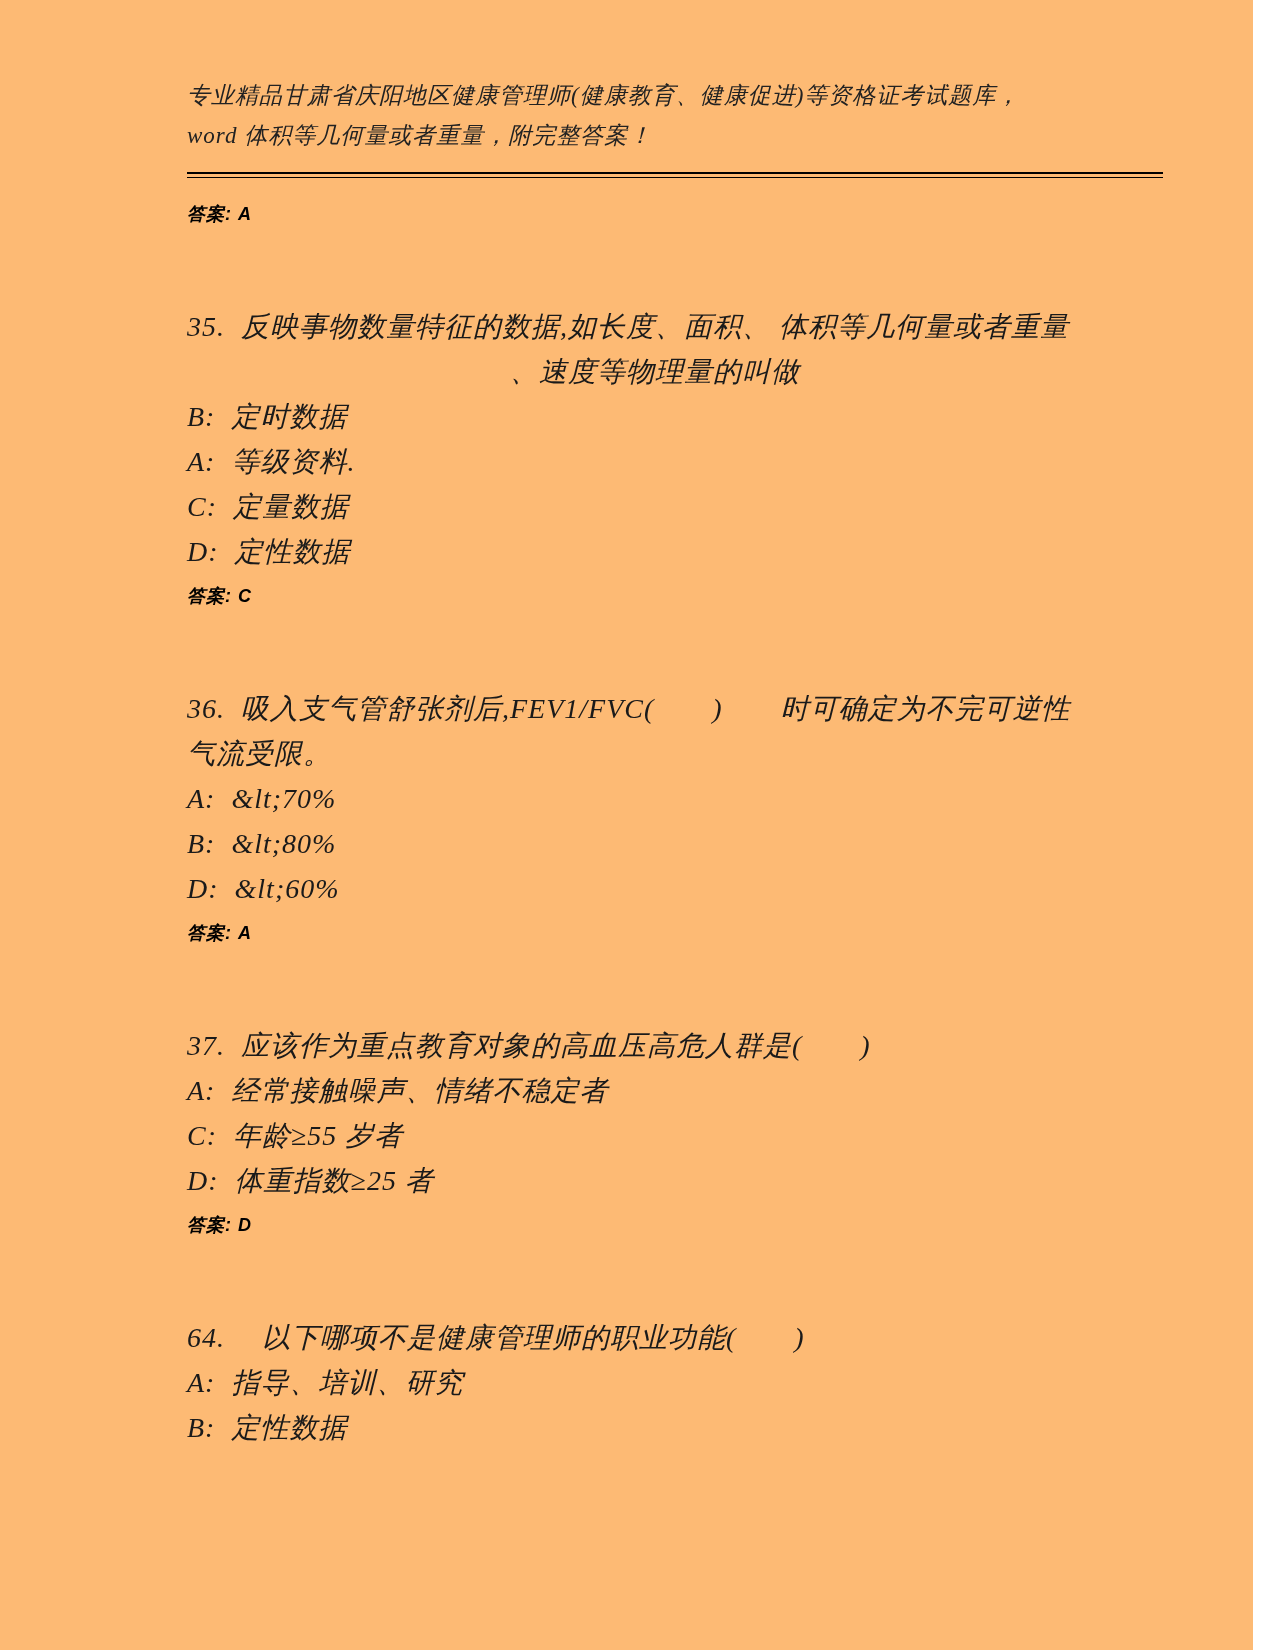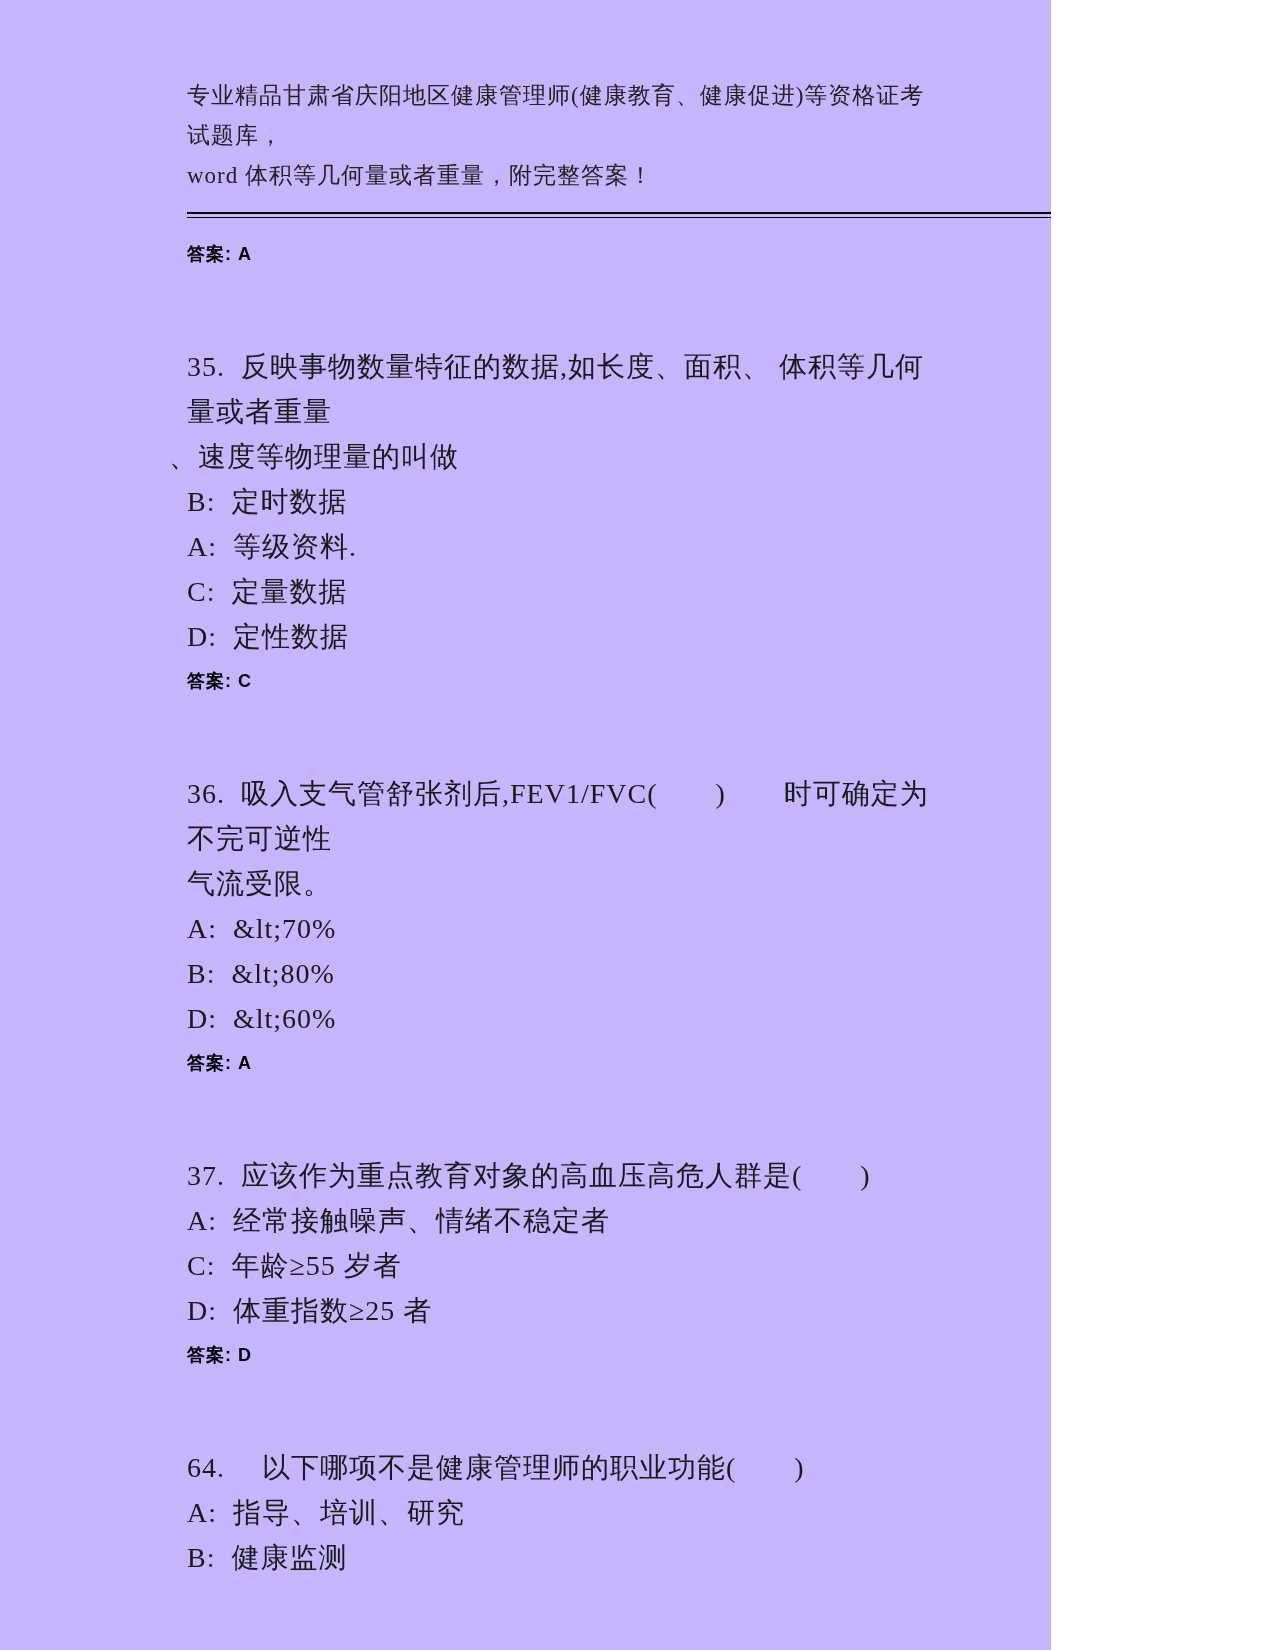--- a/index.html
+++ b/index.html
@@ -2,26 +2,27 @@
 <html><head>
 <meta charset="utf-8">
 <style>
   html, body {
     margin: 0;
     padding: 0;
     background: #ffffff;
   }
   .page {
     position: relative;
-    width: 1051px;
+    width: 1253px;
     height: 1650px;
-    background: #c4b5fd;
+    background: #fdba74;
     color: #1a1a1a;
     font-family: "Liberation Serif", "DejaVu Serif", serif;
     overflow: hidden;
+    font-style: italic;
   }
   .content {
     padding: 76px 112px 0 187px;
   }
   .doc-header {
     font-size: 23px;
     line-height: 40px;
     letter-spacing: 1px;
     color: #222222;
   }
@@ -48,20 +49,21 @@
   }
   .qline, .option {
     font-size: 28px;
     line-height: 45px;
     letter-spacing: 1px;
     color: #1a1a1a;
     white-space: pre-wrap;
   }
   .qline.hang {
     margin-left: -18px;
+    text-align: center;
   }
 </style>
 </head>
 <body>
 
 <div class="page">
   <div class="content">
 
     <div class="doc-header">
       <div>专业精品甘肃省庆阳地区健康管理师(健康教育、健康促进)等资格证考试题库，</div>
@@ -95,17 +97,17 @@
       <div class="qline">37.  应该作为重点教育对象的高血压高危人群是(　　)</div>
       <div class="option">A:  经常接触噪声、情绪不稳定者</div>
       <div class="option">C:  年龄≥55 岁者</div>
       <div class="option">D:  体重指数≥25 者</div>
       <div class="answer-line">答案: D</div>
     </div>
 
     <div class="question">
       <div class="qline">64.　 以下哪项不是健康管理师的职业功能(　　)</div>
       <div class="option">A:  指导、培训、研究</div>
-      <div class="option">B:  健康监测</div>
+      <div class="option">B:  定性数据</div>
     </div>
 
   </div>
 </div>
 
 </body></html>

